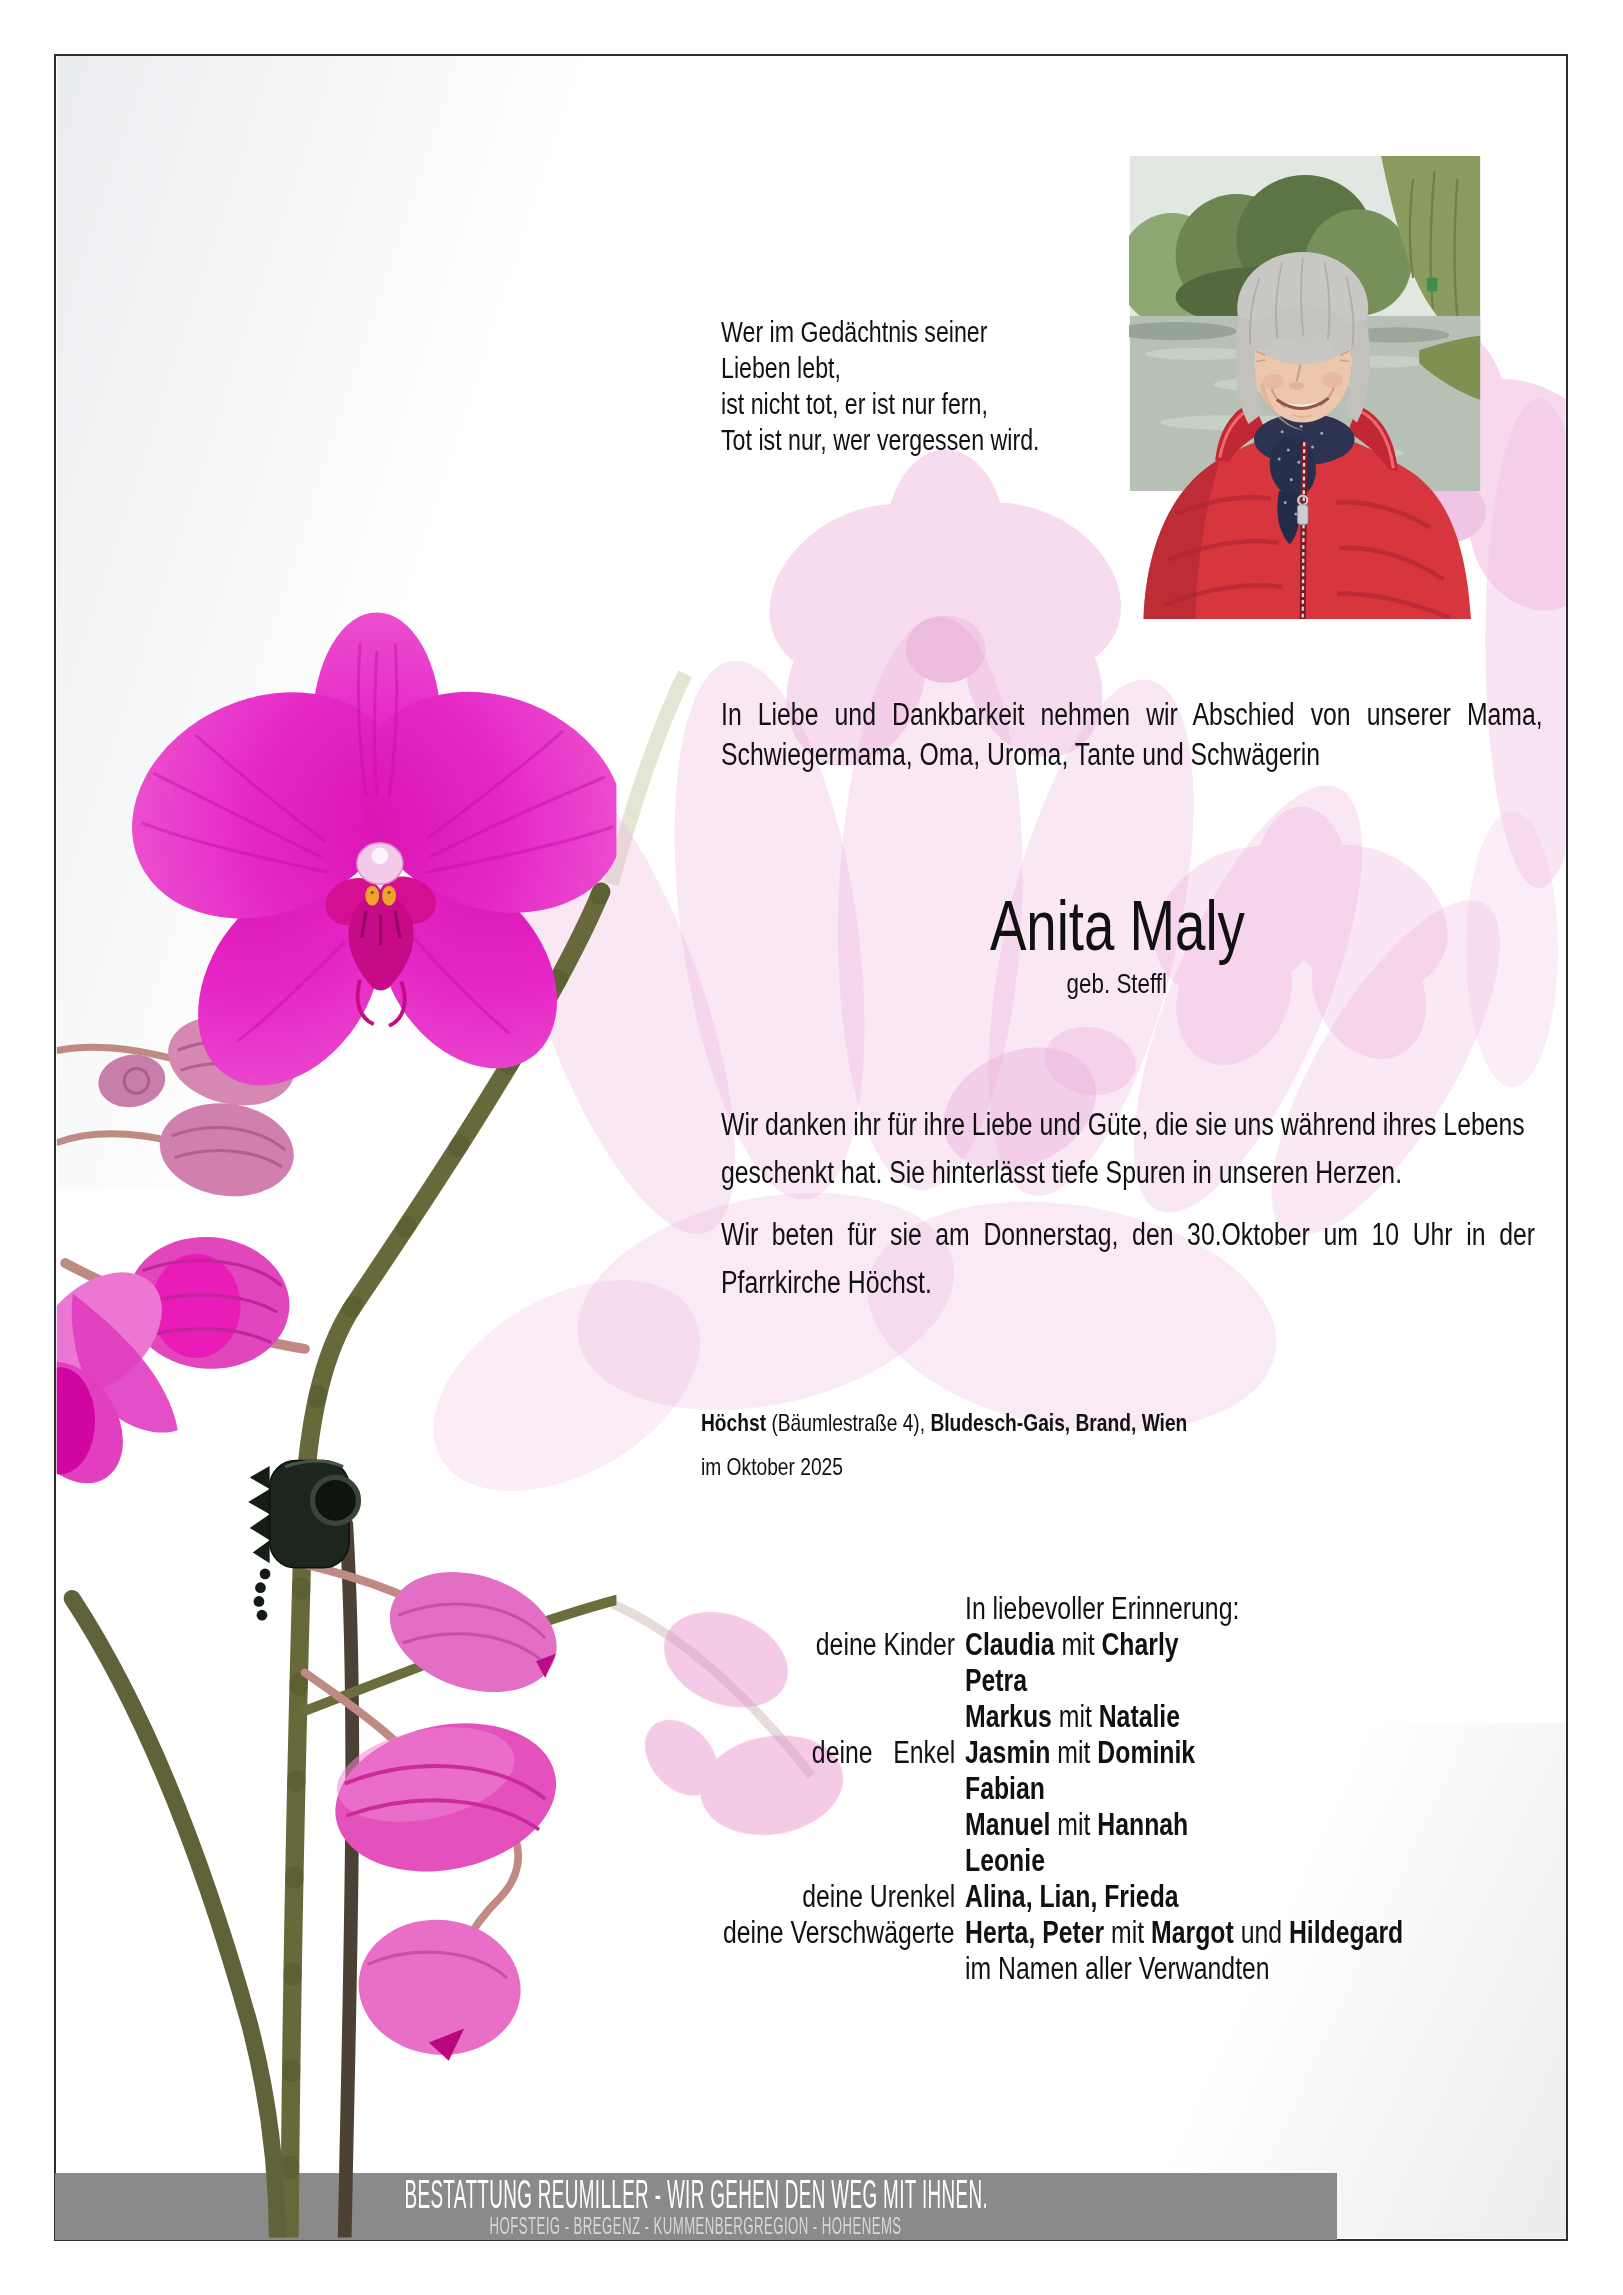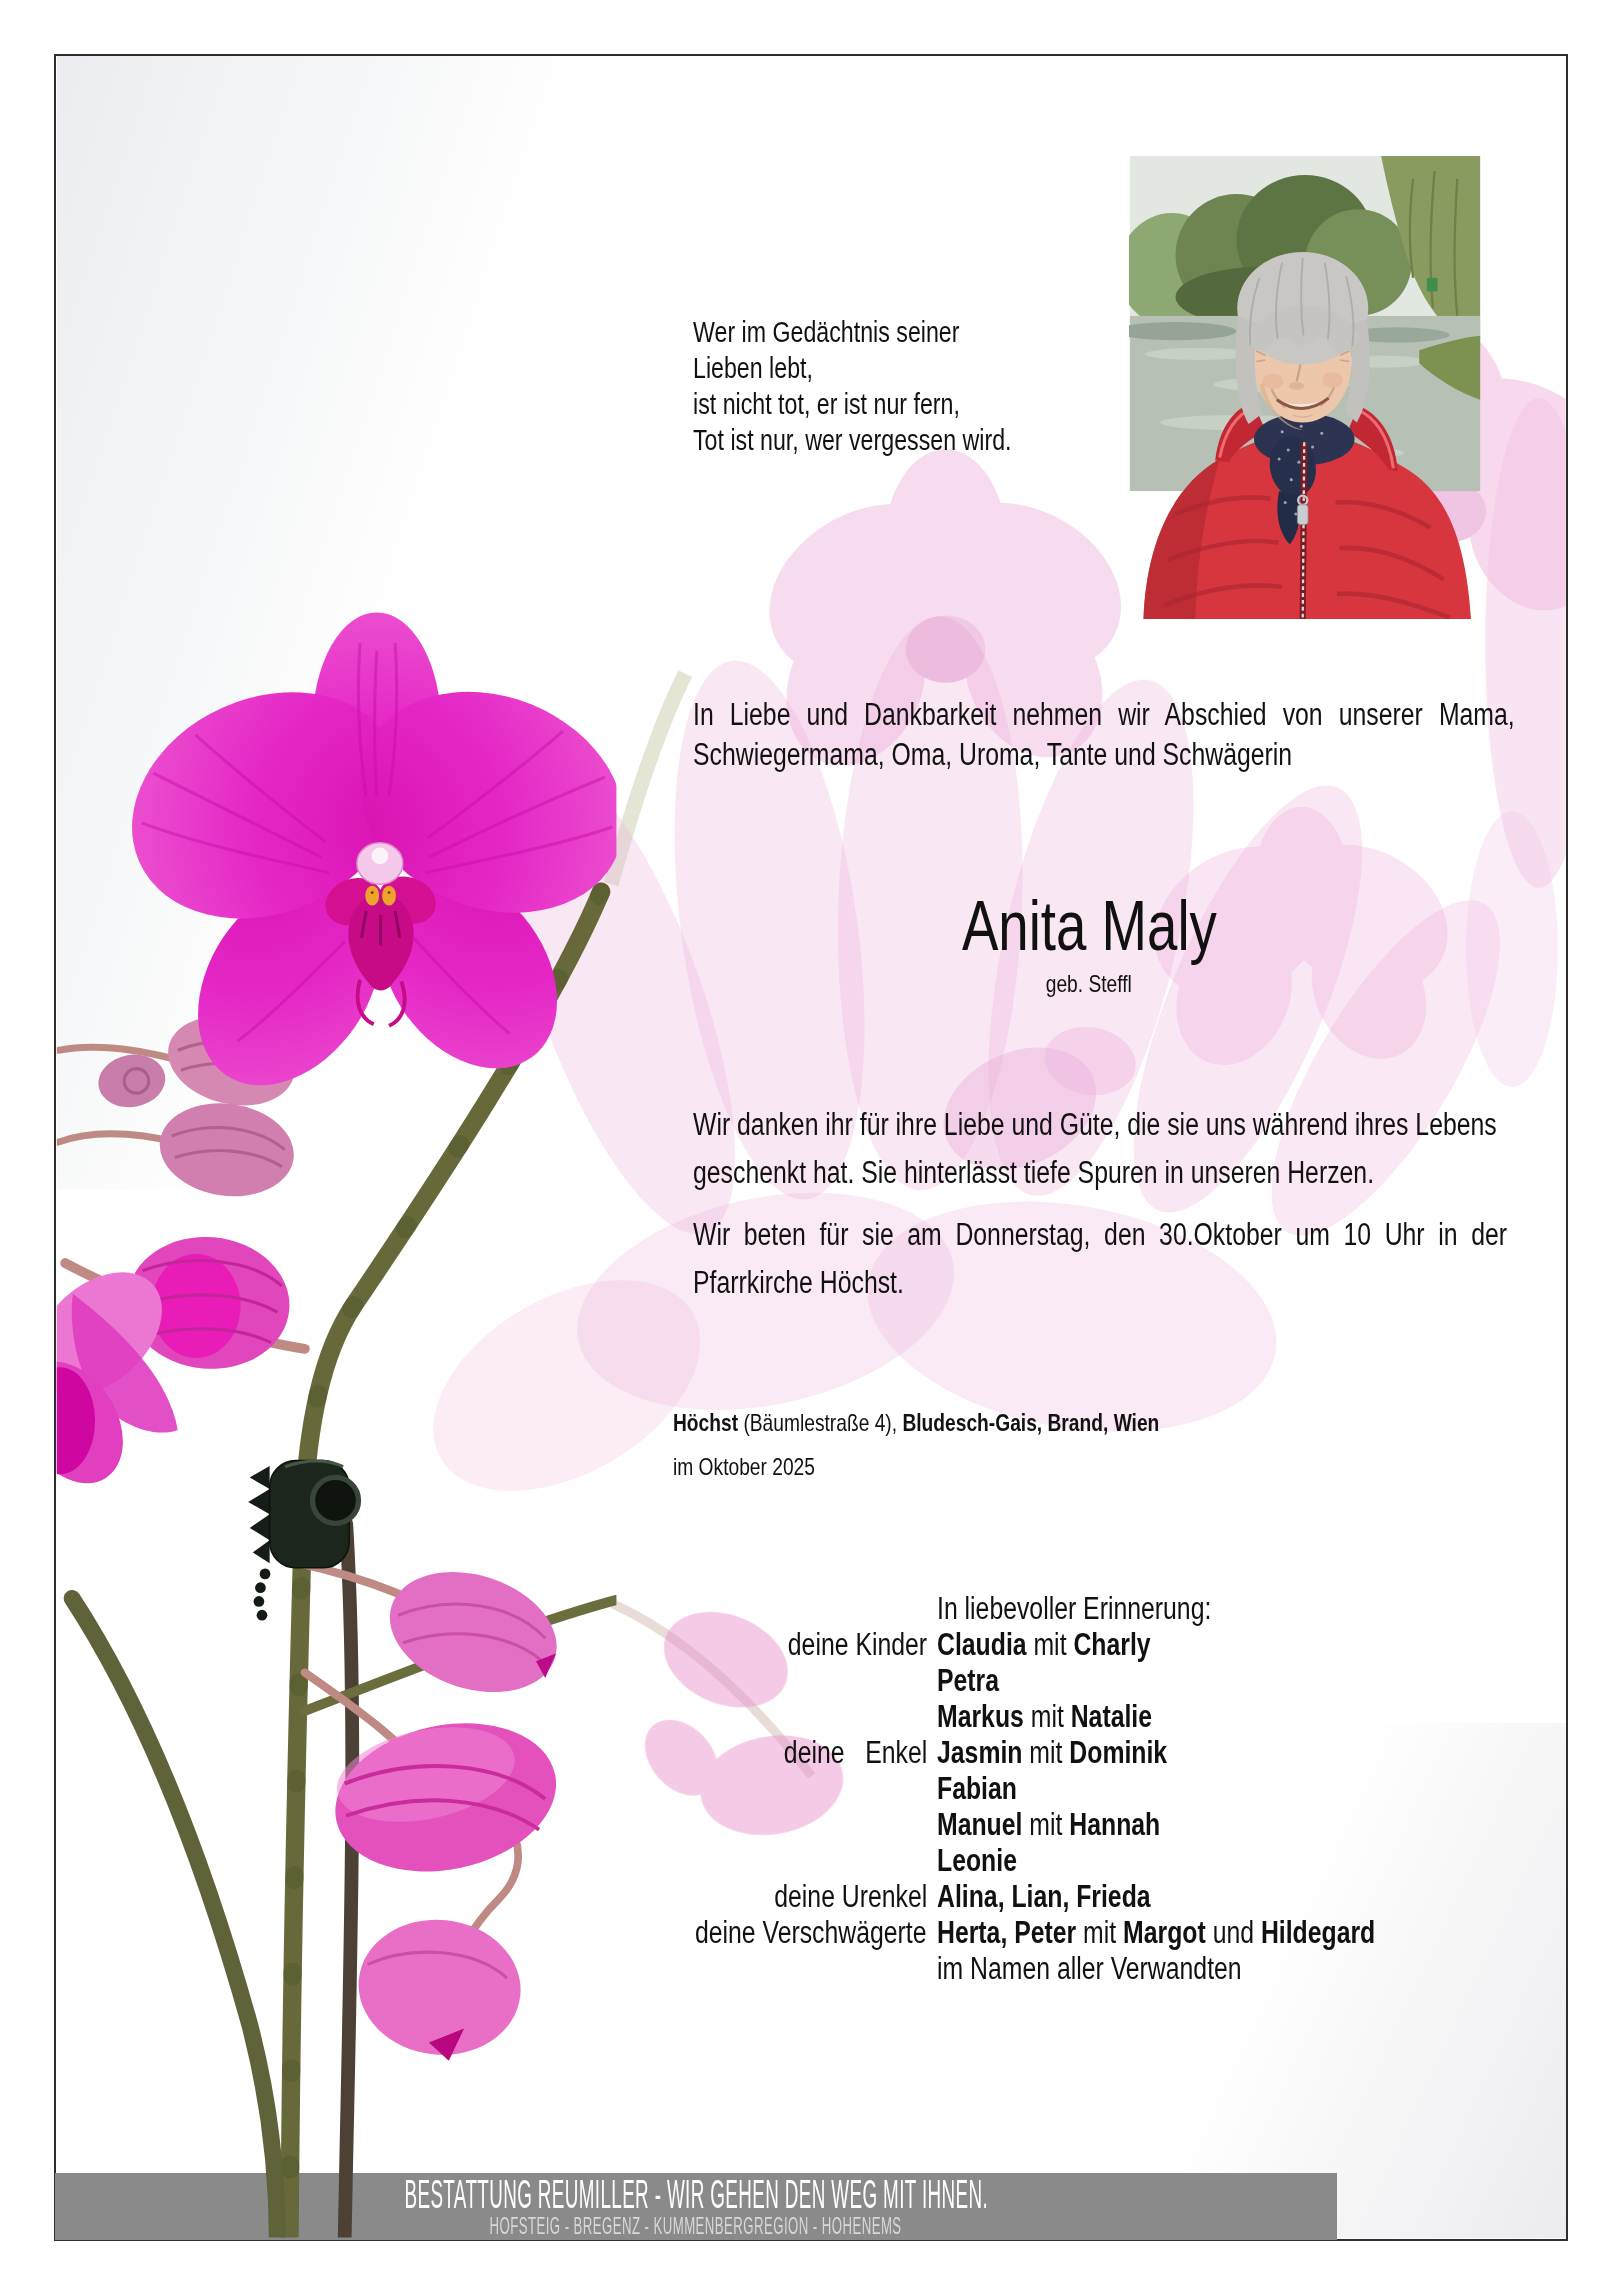--- a/index.html
+++ b/index.html
@@ -21,26 +21,26 @@
   .cx{display:inline-block;transform:scaleX(.8);transform-origin:0 50%;white-space:pre;}
   .cxc{transform-origin:50% 50%;}
   .cxr{transform-origin:100% 50%;}
   .cxn{transform:scaleX(.78);}
   .cxd{transform:scaleX(.73);}
   .cxf1{display:inline-block;transform:scaleX(.46);transform-origin:50% 50%;white-space:pre;letter-spacing:0.8px;}
   .cxf2{display:inline-block;transform:scaleX(.55);transform-origin:50% 50%;white-space:pre;letter-spacing:0.8px;}
   .b{font-weight:bold;}
   .stretch{word-spacing:11.5px;}
   .stretch2{word-spacing:8.4px;}
-  .tblock{z-index:4;}
+  .tblock{z-index:4;margin-left:28px;}
   .poem{left:693px;top:314px;font-size:29px;line-height:36px;}
   .intro{left:693px;top:695px;font-size:31px;line-height:40px;}
   .names{left:693px;top:887px;width:792px;text-align:center;}
   .name-line{font-size:70px;line-height:78px;}
-  .geb-line{font-size:24px;line-height:37px;}
+  .geb-line{font-size:28px;line-height:37px;}
   .dates-line{font-size:37px;line-height:40px;}
   .thanks{left:693px;top:1101px;font-size:31px;line-height:48px;}
   .prayer{left:693px;top:1211px;font-size:31px;line-height:48px;}
   .places{left:673px;top:1401px;font-size:24px;line-height:44px;}
   .memorial{left:605px;top:1591px;font-size:31px;line-height:36px;}
   .mrow{display:flex;height:36px;align-items:flex-end;}
   .mlabel{width:322px;text-align:right;flex:none;}
   .mvalue{margin-left:10px;flex:none;white-space:nowrap;}
   .footer-bar{left:55px;top:2173px;width:1282px;height:67px;z-index:2;
               display:flex;flex-direction:column;justify-content:center;align-items:center;}

